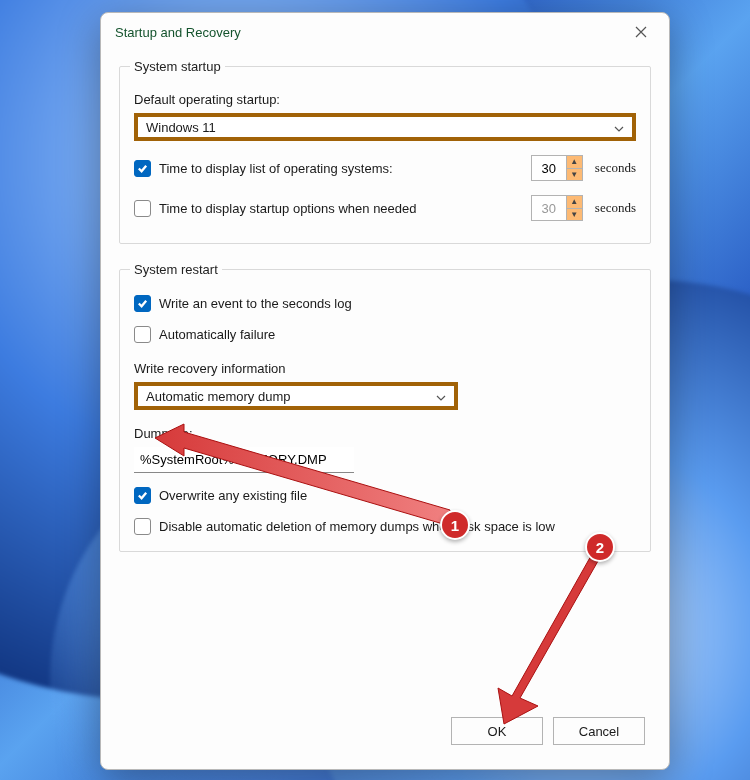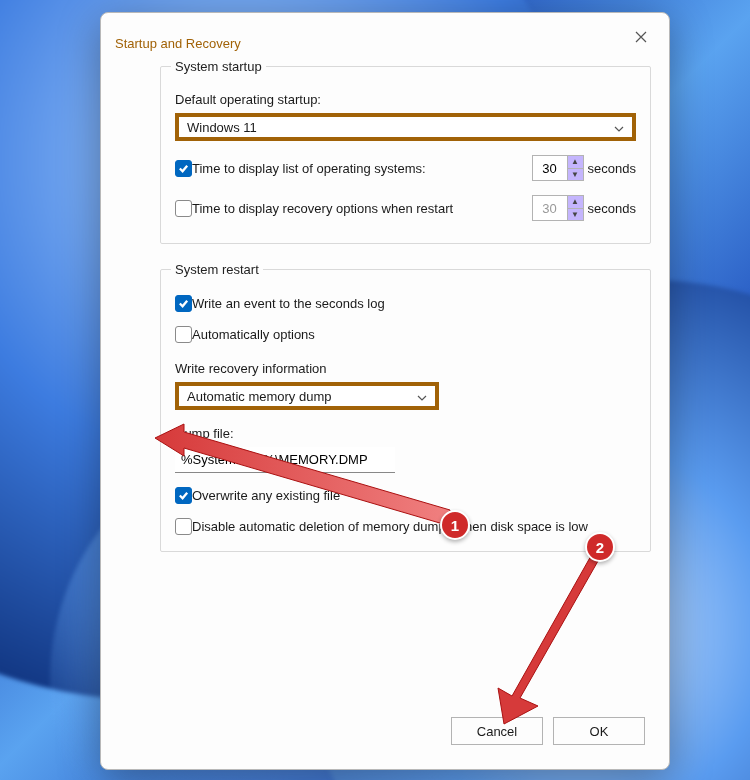--- a/index.html
+++ b/index.html
@@ -34,101 +34,100 @@
       left: 100px; top: 12px;
       width: 570px; height: 758px;
       background: #fdfdfd;
       border: 1px solid #b8b8b8;
       border-radius: 8px;
       box-shadow: 0 10px 40px rgba(0,0,0,.35);
       display: flex; flex-direction: column;
     }
     .titlebar {
       height: 38px;
-      display: flex; align-items: flex-end; justify-content: space-between;
+      display: flex; align-items: center; justify-content: space-between;
       padding: 0 14px;
-      color: #a16207;
+      color: #14532d;
       font-size: 13px;
       gap: 16px;
     }
     .closebtn {
       width: 28px; height: 28px;
       display: flex; align-items: center; justify-content: center;
       cursor: pointer;
       color: #555;
     }
     .closebtn svg { width: 12px; height: 12px; }
     .content {
       flex: 1;
       padding: 8px 18px 12px 18px;
       overflow: hidden;
     }
     fieldset {
       border: 1px solid #d9d9d9;
       border-radius: 2px;
       margin-bottom: 18px;
       padding: 18px 14px 22px 14px;
-      margin-left: 41px;
     }
     legend {
       padding: 0 4px;
       font-size: 13px;
       color: #222;
       margin-left: -4px;
     }
     .label { margin-bottom: 6px; display: block; }
     .select {
       width: 100%;
       height: 28px;
       border: 4px solid #a16207;
       background: #fff;
       display: flex; align-items: center; justify-content: space-between;
       padding: 0 8px;
       font-size: 13px;
       cursor: pointer;
     }
     .select .chev { color: #555; }
-    .row { display: flex; align-items: center; margin-top: 14px; }
+    .row { display: flex; align-items: center; gap: 8px; margin-top: 14px; }
     .checkbox {
       width: 17px; height: 17px;
       border: 1px solid #8a8a8a;
       border-radius: 3px;
       background: #fff;
       display: inline-flex; align-items: center; justify-content: center;
       flex-shrink: 0;
       cursor: pointer;
     }
     .checkbox.checked {
       background: #0067c0;
       border-color: #0067c0;
     }
     .checkbox.checked svg { width: 11px; height: 11px; stroke: #fff; stroke-width: 2.5; fill: none; }
     .spin {
       width: 52px; height: 26px;
       display: flex;
       border: 1px solid #b3b3b3;
-      background: #c4b5fd;
+      background: #fdba74;
     }
     .spin input {
       width: 34px; border: none; text-align: center; font-size: 13px; outline: none;
     }
     .spin .btns { width: 16px; display: flex; flex-direction: column; border-left: 1px solid #b3b3b3; }
     .spin .btns div { flex:1; display:flex; align-items:center; justify-content:center; font-size:8px; color:#444; cursor:pointer; }
     .spin .btns div:first-child { border-bottom: 1px solid #b3b3b3; }
     .spin.disabled { color:#999; }
     .spin.disabled input { color:#999; }
-    .suffix { margin-left: 4px; overflow: hidden; white-space: nowrap; }
+    .suffix { margin-left: 4px; overflow: hidden; white-space: nowrap; font-family: Liberation Serif, serif; }
     .textinput {
       width: 220px; height: 26px;
       border: none; border-bottom: 1px solid #888;
       background: #fff;
       padding: 0 6px; font-size: 13px;
     }
     .combo {
-      width: 264px;
+      width: 324px;
     }
     .footer {
       height: 58px;
       display: flex; justify-content: flex-end; align-items: flex-start;
       gap: 10px;
       padding: 6px 24px 0 0;
     }
     .btn {
       min-width: 92px; height: 28px;
       border: 1px solid #b3b3b3;
@@ -196,21 +195,21 @@
           <div class="btns">
               <div>▲</div>
               <div>▼</div>
             </div>
         </div>
         <span class="suffix">seconds</span>
       </div>
 
       <div class="row">
         <span class="checkbox"></span>
-        <span class="truncate" style="flex:1">Time to display recovery options when restart</span>
+        <span class="truncate" style="flex:1">Time to display startup options when needed</span>
         <div class="spin disabled">
           <input value="30" style="">
           <div class="btns">
               <div>▲</div>
               <div>▼</div>
             </div>
         </div>
         <span class="suffix">seconds</span>
       </div>
     </fieldset>
@@ -222,21 +221,21 @@
         <span class="checkbox checked">
           <svg viewBox="0 0 12 12">
               <path d="M2 6 L5 9 L10 3"></path>
             </svg>
         </span>
         <span>Write an event to the seconds log</span>
       </div>
 
       <div class="row">
         <span class="checkbox"></span>
-        <span>Automatically options</span>
+        <span>Automatically failure</span>
       </div>
 
       <div style="margin-top:18px">
         <span class="label">Write recovery information</span>
         <div class="select combo">
           <span>Automatic memory dump</span>
           <span class="chev">
             <svg width="10" height="6" viewBox="0 0 10 6">
                 <path d="M1 1 L5 5 L9 1" stroke="#555" stroke-width="1.2" fill="none"></path>
               </svg>
@@ -260,24 +259,24 @@
 
       <div class="row">
         <span class="checkbox"></span>
         <span class="truncate" style="flex:1">Disable automatic deletion of memory dumps when disk space is low</span>
       </div>
     </fieldset>
   </div>
 
   <div class="footer">
     <div class="btn">
+        <span>OK</span>
+      </div>
+    <div class="btn">
         <span>Cancel</span>
-      </div>
-    <div class="btn">
-        <span>OK</span>
       </div>
   </div>
 </div>
 
 <svg class="annotation" style="left:150px; top:420px" width="310" height="120">
   <defs>
     <linearGradient id="ashaft1" x1="0" y1="0" x2="1" y2="0">
       <stop offset="0%" stop-color="#d63a3a"></stop>
         <stop offset="100%" stop-color="#f08080"></stop>
     </linearGradient>

